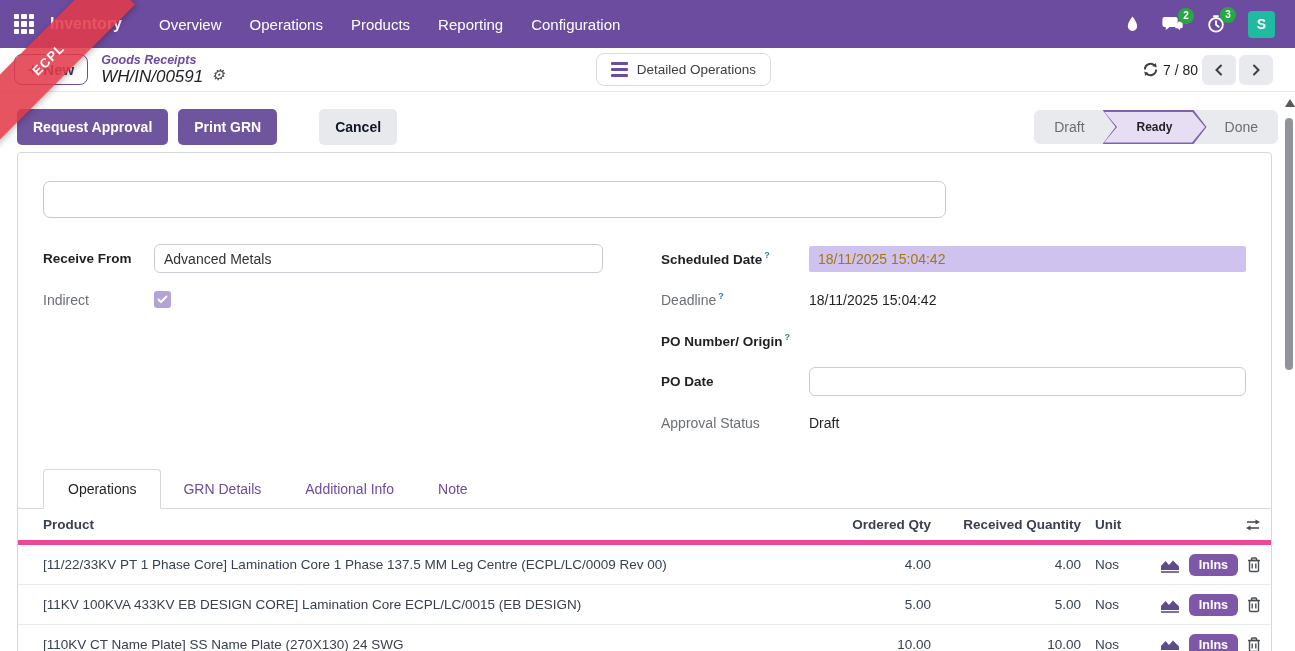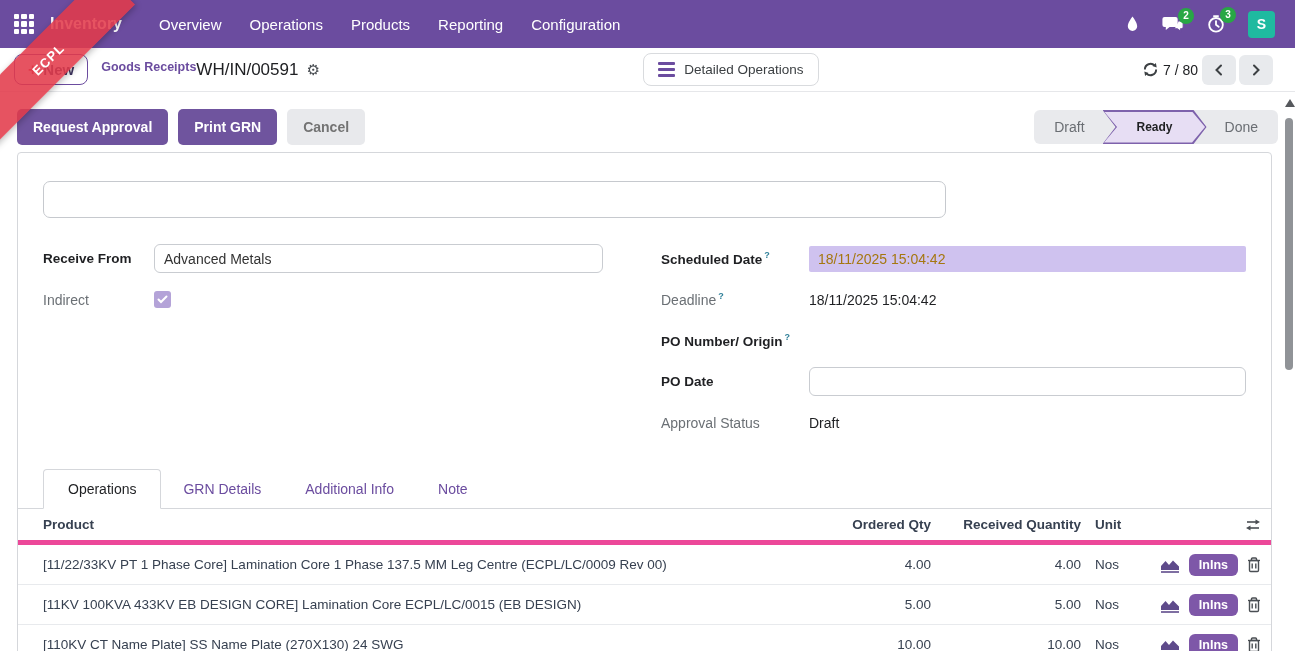--- a/index.html
+++ b/index.html
@@ -27,43 +27,43 @@
   .avatar { width:27px; height:27px; background:#1fbaa0; border-radius:4px; color:#fff; font-size:14px;
     font-weight:700; display:flex; align-items:center; justify-content:center; cursor:pointer; }
 
   
   .bcbar { height:44px; background:#fff; border-bottom:1px solid #e6e7ea; display:flex; align-items:center; padding:0 14px; }
   .bc-left { display:flex; align-items:center; }
   .btn-new { display:flex; align-items:center; gap:6px; background:#fff; border:1px solid #6b4c9f;
     border-radius:8px; padding:6px 13px; cursor:pointer; font-size:15px; }
   .btn-new .plus { color:#d9344a; font-weight:700; font-size:16px; line-height:1; }
   .btn-new .nlabel { color:#3f3560; font-weight:700; }
-  .crumbs { margin-left:13px; display:flex; flex-direction:row; justify-content:center; }
+  .crumbs { margin-left:13px; display:flex; flex-direction:column; justify-content:center;font-style:italic; }
   .crumb-parent { color:#6b4c9f; font-size:12.5px; font-weight:700; cursor:pointer; }
-  .crumb-rec { display:flex; align-items:center; gap:8px; }
+  .crumb-rec { display:flex; align-items:flex-start; gap:8px; }
   .crumb-rec .rec { font-size:17px; color:#202124; }
   .gear { color:#4a4e53; font-size:15px; cursor:pointer; line-height:1; }
   .bc-center { flex:1; display:flex; justify-content:center; }
   .btn-detops { display:flex; align-items:center; gap:9px; background:#fff; border:1px solid #d9dbde;
     border-radius:8px; padding:8px 14px; cursor:pointer; }
   .burger { display:flex; flex-direction:column; gap:3px; }
   .burger i { width:17px; height:3px; background:#6b4c9f; border-radius:1px; }
   .btn-detops span { font-size:13.5px; color:#3c4043; }
   .bc-right { display:flex; align-items:center; padding-right:8px; }
   .refresh { cursor:pointer; display:flex; }
   .pager { font-size:14px; color:#202124; margin:0 4px; }
   .pgbtns { display:flex; gap:3px; }
   .pgbtn { width:34px; height:30px; background:#e8eaed; border:none; border-radius:6px; display:flex;
     align-items:center; justify-content:center; cursor:pointer; }
 
   
   .actionrow { display:flex; align-items:center; padding:0 17px; margin-top:18px; height:34px; }
   .btn { border:none; border-radius:5px; font-size:14px; font-weight:700; padding:10px 16px; cursor:pointer; margin-right:10px; font-family:inherit; }
   .btn.purple { background:#6f549e; color:#fff; }
-  .btn.gray { background:#e8e9ec; color:#737373; }
+  .btn.gray { background:#e8e9ec; color:#0f172a;margin-left:32px; }
   .statusbar { margin-left:auto; background:#e9eaed; border-radius:6px; height:34px; display:flex; align-items:center; padding:0 2px; }
   .stage { color:#6a6e73; font-size:14px; padding:0 18px; cursor:pointer; }
   .stage-ready { position:relative; width:104px; height:34px; cursor:pointer; }
   .stage-ready .shape, .stage-ready .shape-in {
     clip-path:polygon(0 0, calc(100% - 13px) 0, 100% 50%, calc(100% - 13px) 100%, 0 100%, 13px 50%); }
   .stage-ready .shape { position:absolute; inset:0; background:#7e62ac; }
   .stage-ready .shape-in { position:absolute; inset:1.5px; background:#e7def4; }
   .stage-ready b { position:absolute; inset:0; display:flex; align-items:center; justify-content:center;
     font-size:12px; color:#1f2023; }
 

